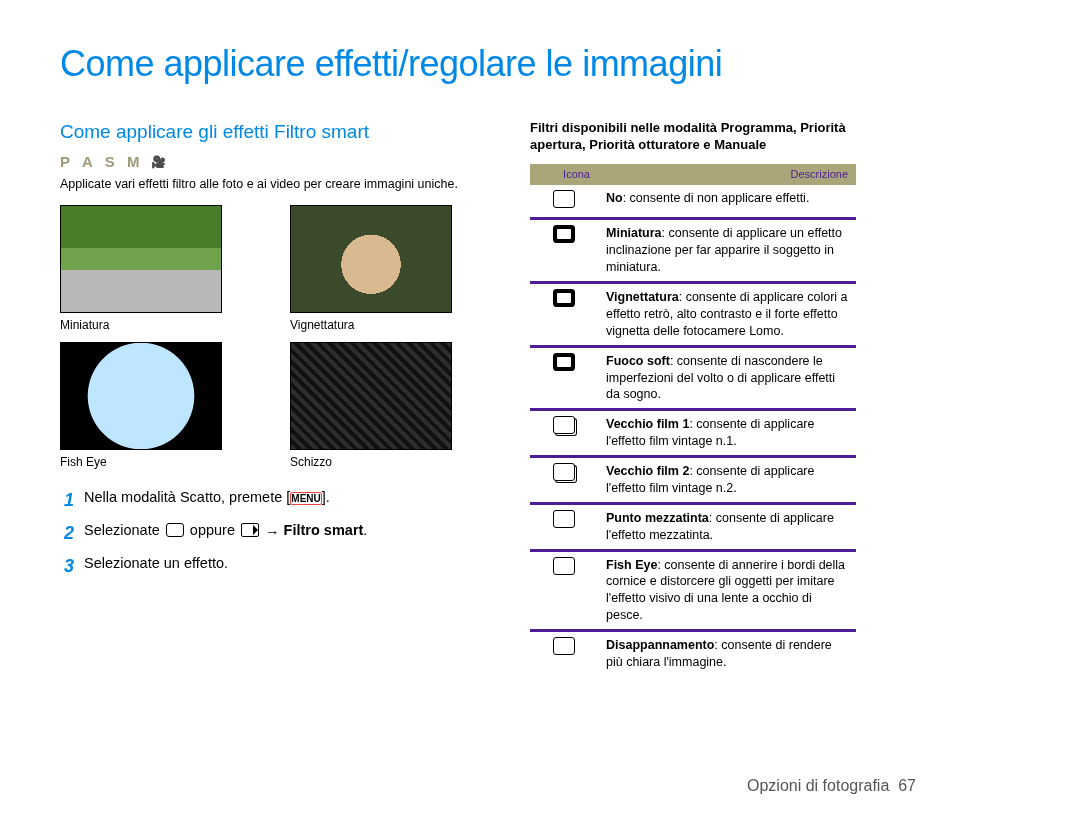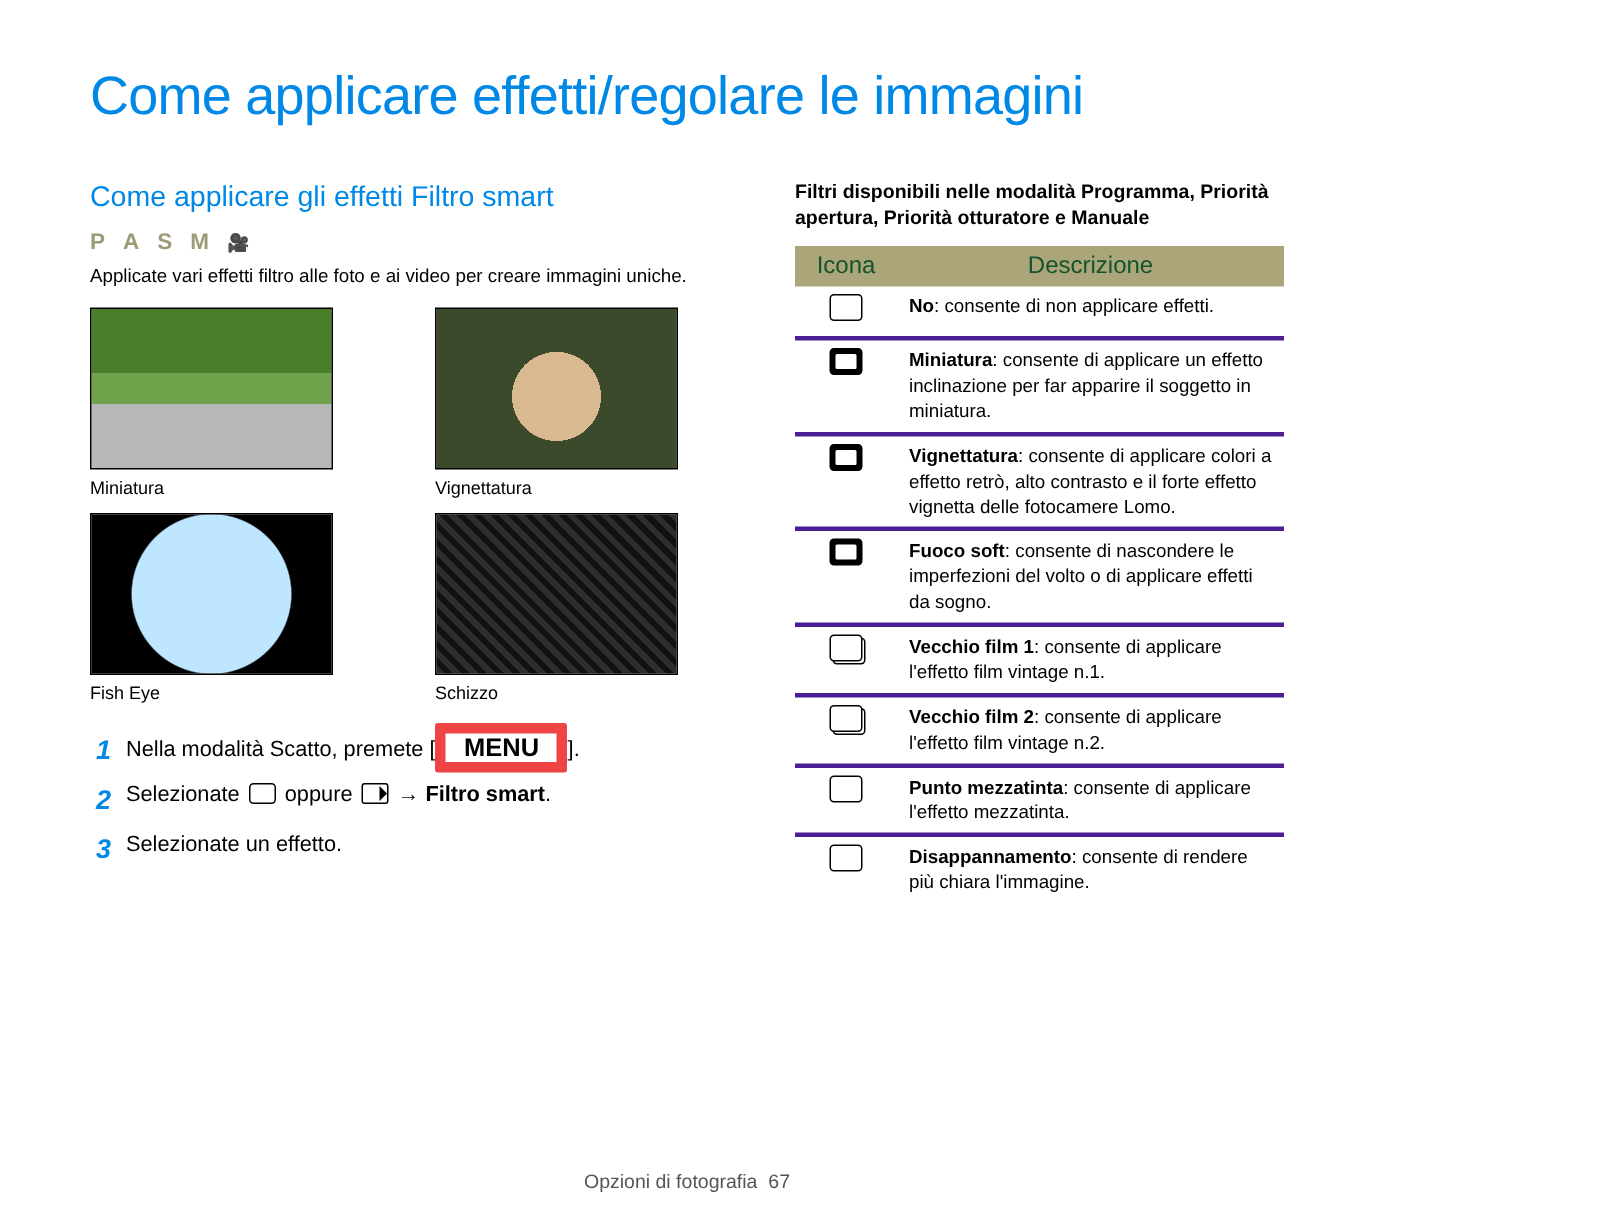--- a/index.html
+++ b/index.html
@@ -16,37 +16,37 @@
   .thumb{width:160px}
   .ph{width:160px;height:106px;background:#000;border:1px solid #000;display:block}
   .ph.green{background:linear-gradient(#4a7d2a 40%,#6fa24a 40%,#6fa24a 60%,#b8b8b8 60%)}
   .ph.faces{background:radial-gradient(circle at 50% 55%,#d9b990 30%,#3a4a2a 30%)}
   .ph.fisheye{background:radial-gradient(circle at 50% 50%,#bfe6ff 55%,#000 56%)}
   .ph.sketch{background:repeating-linear-gradient(45deg,#2d2d2d,#2d2d2d 4px,#111 4px,#111 8px)}
   .thumb-label{font-size:12px;margin-top:4px;display:block}
   .steps{list-style:none;padding:0;margin:12px 0 0 0;font-size:14.5px}
   .steps li{display:flex;align-items:flex-start;gap:10px;margin:9px 0}
   .step-num{font-style:italic;font-weight:600;color:#0088e6;font-size:18px;width:14px;text-align:right}
-  .menu-key{font-family:Arial;font-weight:bold;font-size:17px;border:7px solid #ef4444;border-radius:2px;padding:0 12px}
+  .menu-key{font-family:Arial;font-weight:bold;font-size:10px;border:1px solid #ef4444;border-radius:2px;padding:0 0}
   .cam-ico,.mov-ico{display:inline-block;width:16px;height:12px;border:1px solid #000;border-radius:3px;vertical-align:-2px;margin:0 2px}
   .mov-ico{border-radius:2px 2px 2px 2px;position:relative}
   .mov-ico::after{content:"";position:absolute;right:-5px;top:1px;border:5px solid transparent;border-left-color:#000}
   .right-title{font-size:13px;font-weight:bold;margin:0 0 10px 0;line-height:1.35}
   table.icons{width:100%;border-collapse:collapse;font-size:12.5px}
-  table.icons th{background:#aba679;color:#14532d;font-weight:400;text-align:center;padding:3px 8px;font-size:16px}
+  table.icons th{background:#aba679;color:#4c1d95;font-weight:400;text-align:right;padding:3px 8px;font-size:11px}
   table.icons th:first-child{width:52px}
   table.icons td{padding:5px 8px;vertical-align:top;border-bottom:3px solid #4c1d95}
   table.icons tr:last-child td{border-bottom:none}
   .ico-cell{text-align:center}
   .ico{display:inline-block;width:22px;height:18px;border:1.5px solid #000;border-radius:3px;position:relative;background:#fff;box-sizing:border-box}
   .ico.filled{background:#000}
   .ico.filled::after{content:"";position:absolute;inset:3px;background:#fff;border-radius:1px}
   .ico.double{box-shadow:2px 2px 0 -1px #fff,2px 2px 0 0 #000}
   .desc b{font-weight:bold}
-  .footer{position:absolute;bottom:18px;left:0;right:0;text-align:center;font-size:13px;color:#555}
+  .footer{position:absolute;bottom:18px;left:0;right:0;text-align:right;font-size:16px;color:#555}
 </style>
 </head>
 <body>
 
 <div class="page">
   <h1 class="page-title">Come applicare effetti/regolare le immagini</h1>
 
   <div class="cols">
 
     <div class="col-left">
@@ -135,20 +135,24 @@
           <tr>
               <td class="ico-cell"><span class="ico double"></span></td>
               <td class="desc"><b>Vecchio film 2</b><span>: consente di applicare l'effetto film vintage n.2.</span></td>
             </tr>
           <tr>
               <td class="ico-cell"><span class="ico"></span></td>
               <td class="desc"><b>Punto mezzatinta</b><span>: consente di applicare l'effetto mezzatinta.</span></td>
             </tr>
           <tr>
               <td class="ico-cell"><span class="ico"></span></td>
+              <td class="desc"><b>Fish Eye</b><span>: consente di annerire i bordi della cornice e distorcere gli oggetti per imitare l'effetto visivo di una lente a occhio di pesce.</span></td>
+            </tr>
+          <tr>
+              <td class="ico-cell"><span class="ico"></span></td>
               <td class="desc"><b>Disappannamento</b><span>: consente di rendere più chiara l'immagine.</span></td>
             </tr>
         </tbody>
       </table>
     </div>
   </div>
 
   <div class="footer">
     <span>Opzioni di fotografia</span>&nbsp;&nbsp;<span>67</span>
   </div>

